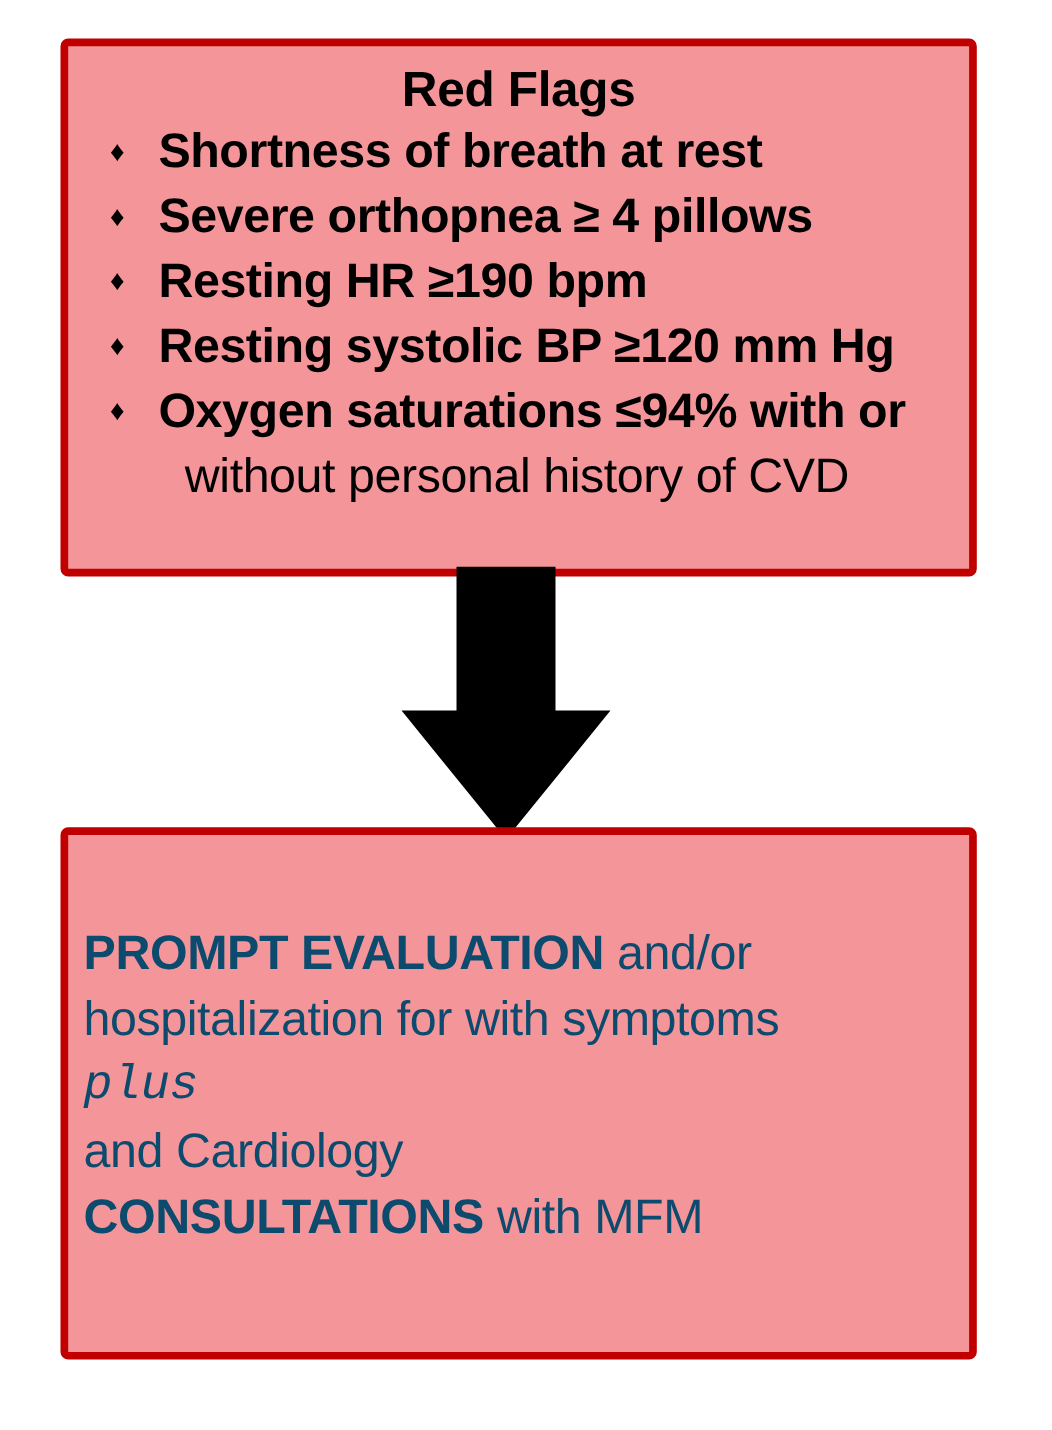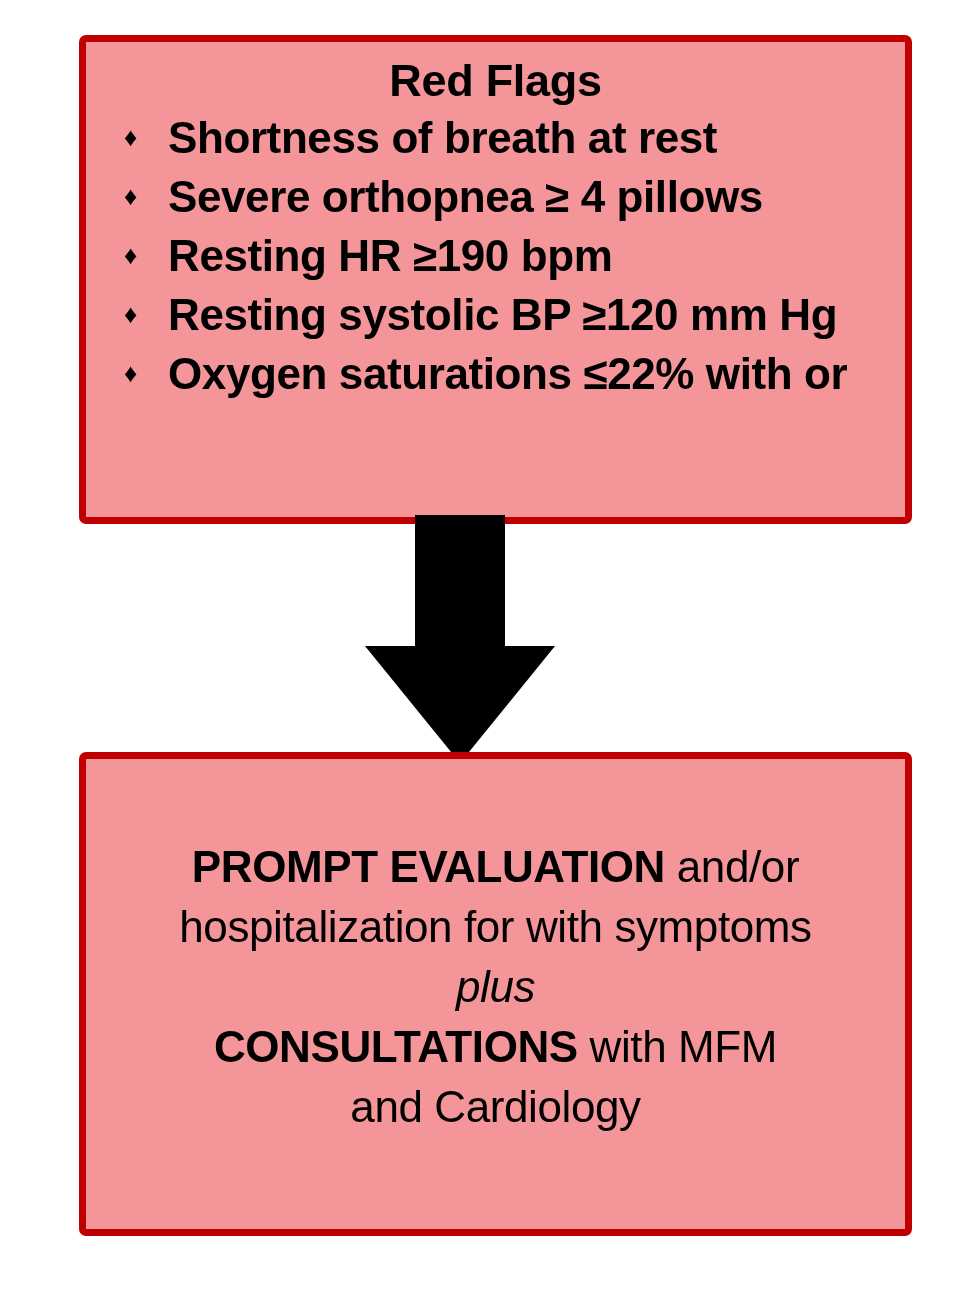--- a/index.html
+++ b/index.html
@@ -22,21 +22,20 @@
     height: 1300px;
   }
 
   
   .flow-box {
     position: absolute;
     box-sizing: border-box;
     background: #F49699;
     border: 7px solid #C00000;
     border-radius: 7px;
-    margin-left: 24px;
   }
 
   #red-flags-box {
     left: 55px;
     top: 35px;
     width: 833px;
     height: 489px;
   }
 
   #action-box {
@@ -106,30 +105,30 @@
     width: 200px;
     height: 248px;
   }
 
   
   .action-text {
     position: absolute;
     left: 0;
     right: 0;
     top: 78px;
-    text-align: center;
+    text-align: left;
     font-size: 44px;
     line-height: 60px;
-    color: #000000;
+    color: #0c4a6e;
     letter-spacing: -0.4px;
     padding: 0 14px;
   }
   .action-line { display: block; white-space: nowrap; }
   .strong { font-weight: bold; }
-  .italic { font-style: italic; }
+  .italic { font-style: italic; font-family: Liberation Mono, monospace; }
 </style>
 </head>
 <body>
 
 <div class="stage">
 
   <div class="flow-box" id="red-flags-box">
 
     <div class="box-title">Red Flags</div>
 
@@ -150,39 +149,40 @@
         <span class="bullet-text">Resting HR ≥190 bpm</span>
       </li>
 
       <li class="bullet-item">
         <span class="bullet-glyph">♦</span>
         <span class="bullet-text">Resting systolic BP ≥120 mm Hg</span>
       </li>
 
       <li class="bullet-item wrapped">
         <span class="bullet-glyph">♦</span>
-        <span class="bullet-text">Oxygen saturations ≤22% with or</span>
+        <span class="bullet-text">Oxygen saturations ≤94% with or</span>
+        <span class="cont-line">without personal history of CVD</span>
       </li>
 
     </ul>
   </div>
 
   <svg id="flow-arrow" viewBox="0 0 200 248">
     <polygon points="55,0 145,0 145,131 195,131 100,248 5,131 55,131" fill="#000000"></polygon>
   </svg>
 
   <div class="flow-box" id="action-box">
     <div class="action-text">
 
       <span class="action-line"><span class="strong">PROMPT EVALUATION</span><span> and/or</span></span>
 
       <span class="action-line">hospitalization for with symptoms</span>
 
       <span class="action-line italic">plus</span>
 
+      <span class="action-line">and Cardiology</span>
+
       <span class="action-line"><span class="strong">CONSULTATIONS</span><span> with MFM</span></span>
-
-      <span class="action-line">and Cardiology</span>
 
     </div>
   </div>
 
 </div>
 
 </body></html>

